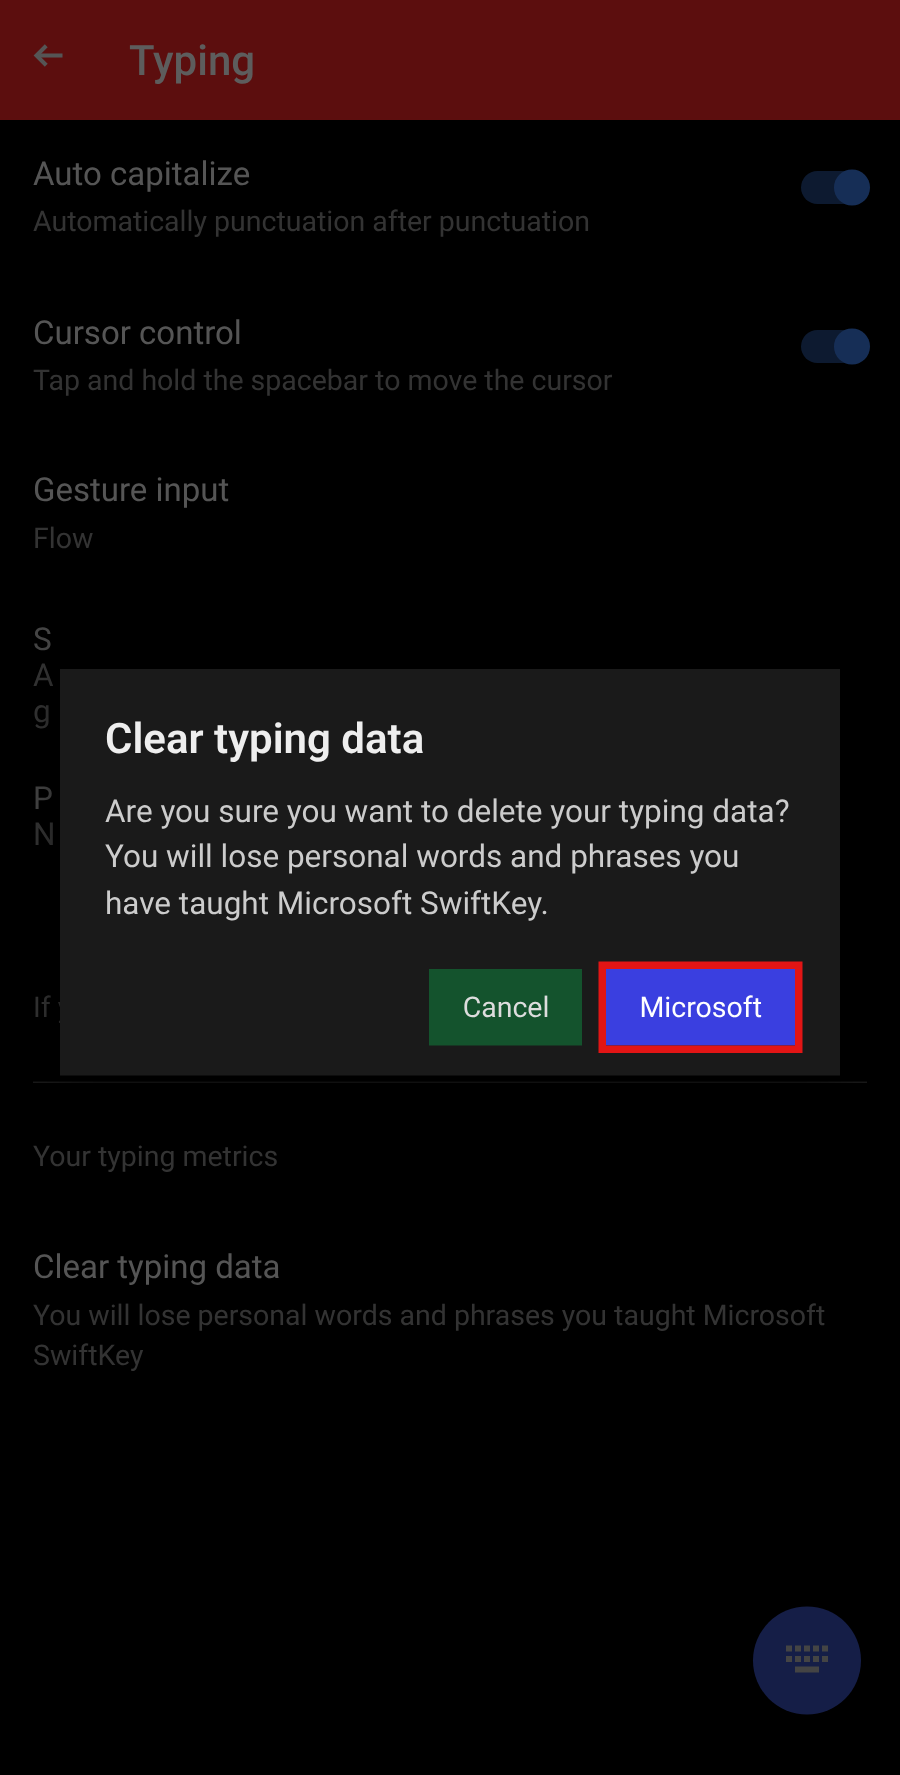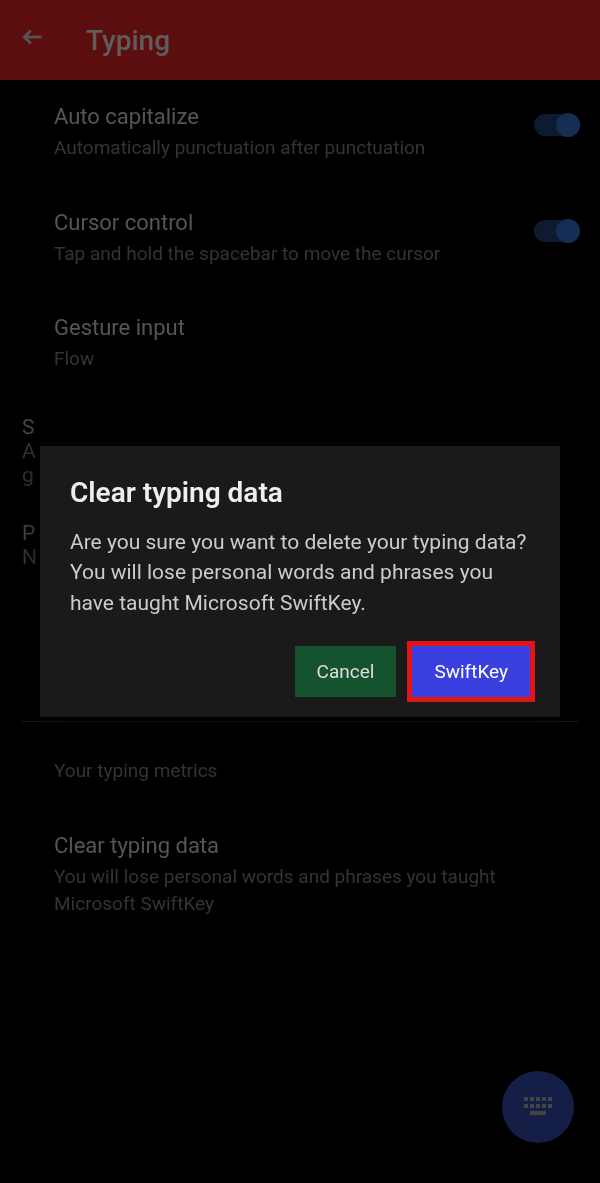--- a/index.html
+++ b/index.html
@@ -34,21 +34,20 @@
       font-weight: 500;
     }
     .content {
       padding: 0 22px;
     }
     .setting-row {
       display: flex;
       justify-content: flex-end;
       align-items: flex-start;
       padding: 24px 0;
-      margin-left: 32px;
     }
     .setting-text {
       flex: 1;
       margin-right: 16px;
     }
     .setting-title {
       color: #aaa;
       font-size: 22px;
       margin-bottom: 6px;
     }
@@ -266,15 +265,15 @@
   </div>
 </div>
 
 <div class="scrim"></div>
 
 <div class="dialog">
   <div class="dialog-title">Clear typing data</div>
   <div class="dialog-message">Are you sure you want to delete your typing data? You will lose personal words and phrases you have taught Microsoft SwiftKey.</div>
   <div class="dialog-actions">
     <button class="btn btn-cancel">Cancel</button>
-    <button class="btn btn-continue">SwiftKey</button>
+    <button class="btn btn-continue">Microsoft</button>
   </div>
 </div>
 
 </body></html>

